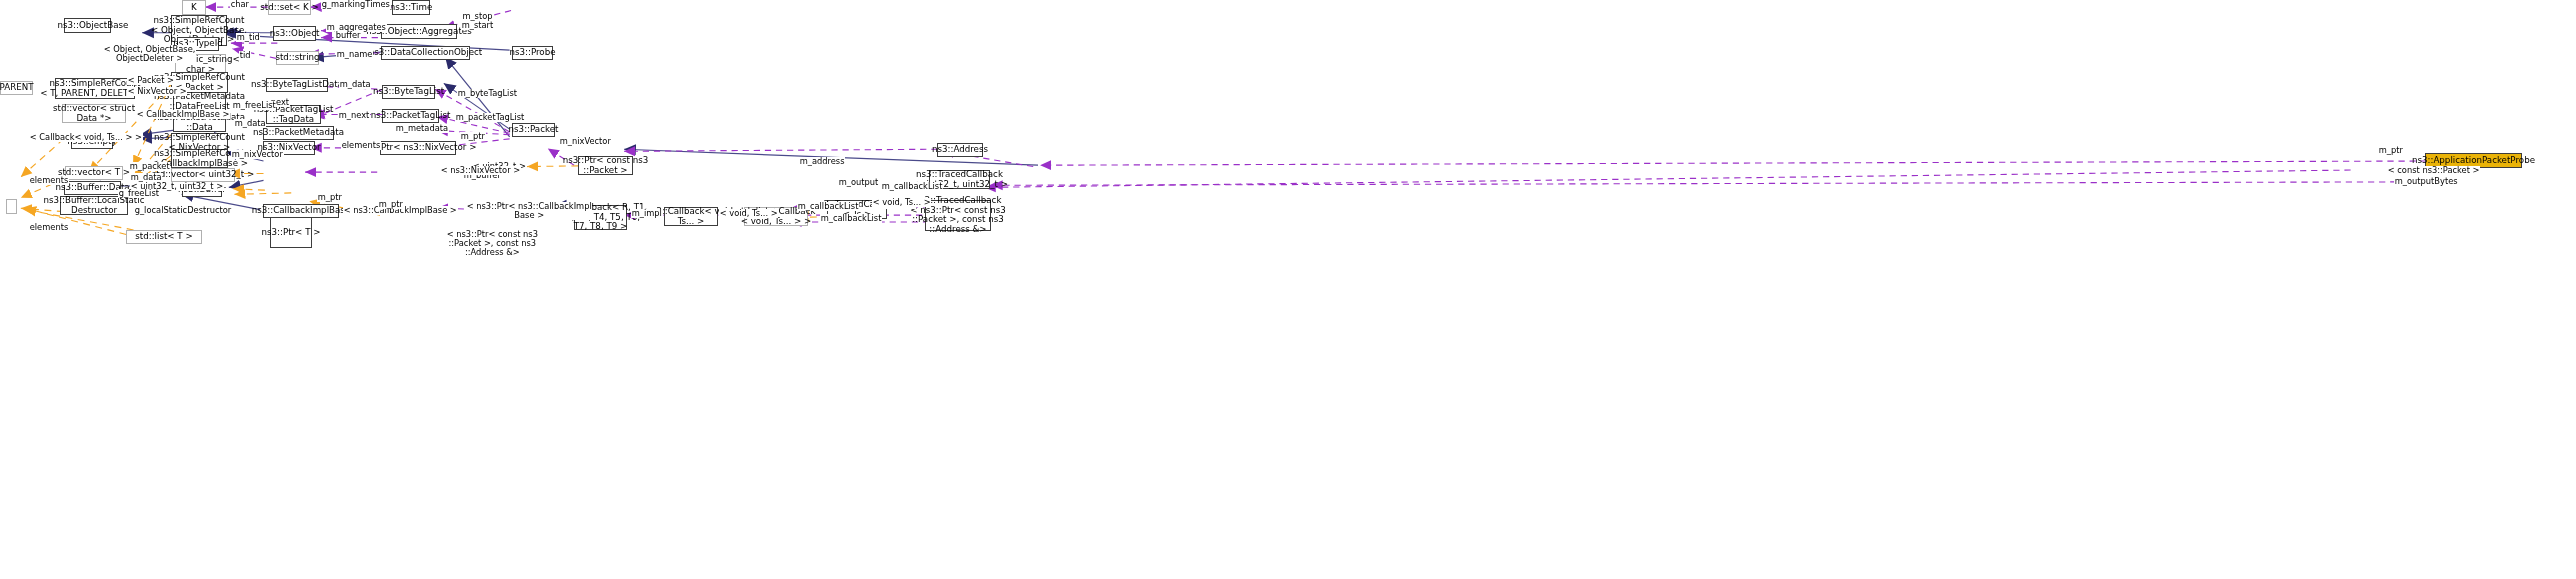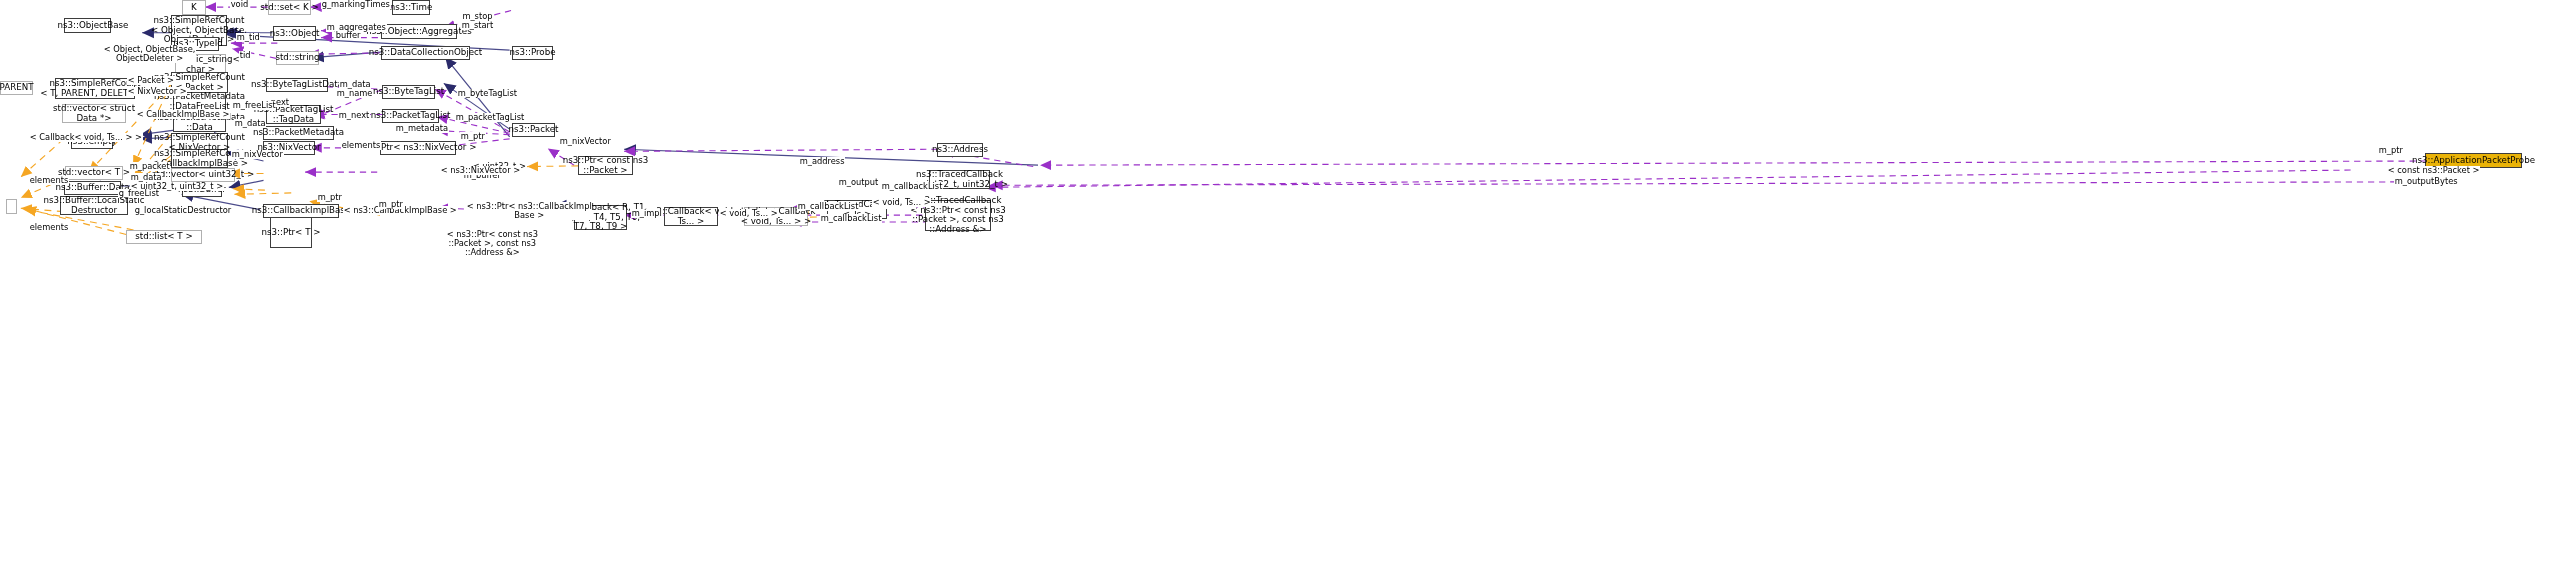--- a/index.html
+++ b/index.html
@@ -175,29 +175,29 @@
 &lt; void, Ts... &gt; &gt;</div>
   <div class="node solid" style="left:827px;top:200px;width:60px;height:19.4px;">ns3::TracedCallback
 &lt; Ts &gt;</div>
   <div class="node solid" style="left:925px;top:200px;width:66px;height:30.5px;">ns3::TracedCallback
 &lt; ns3::Ptr&lt; const ns3
 ::Packet &gt;, const ns3
 ::Address &amp;&gt;</div>
   <div class="node light" style="left:126px;top:230px;width:76px;height:14px;">std::list&lt; T &gt;</div>
   <div class="node light" style="left:5.5px;top:199px;width:11px;height:15.3px;"></div>
 
-  <div class="elabel" style="left:230px;top:0px;">void</div>
+  <div class="elabel" style="left:230px;top:0px;">char</div>
   <div class="elabel" style="left:321px;top:0px;">g_markingTimes</div>
   <div class="elabel" style="left:461px;top:11.8px;">m_stop
 m_start</div>
   <div class="elabel" style="left:326px;top:23px;">m_aggregates</div>
   <div class="elabel" style="left:335px;top:30.5px;">buffer</div>
   <div class="elabel" style="left:236px;top:33px;">m_tid</div>
   <div class="elabel" style="left:239px;top:51px;">tid</div>
-  <div class="elabel" style="left:336px;top:50px;margin-top:39px;">m_name</div>
+  <div class="elabel" style="left:336px;top:50px;">m_name</div>
   <div class="elabel" style="left:103px;top:45px;">&lt; Object, ObjectBase,
 ObjectDeleter &gt;</div>
   <div class="elabel" style="left:127px;top:76px;">&lt; Packet &gt;</div>
   <div class="elabel" style="left:127px;top:87px;">&lt; NixVector &gt;</div>
   <div class="elabel" style="left:136px;top:110px;">&lt; CallbackImplBase &gt;</div>
   <div class="elabel" style="left:339px;top:80px;">m_data</div>
   <div class="elabel" style="left:270px;top:98px;">next</div>
   <div class="elabel" style="left:232px;top:101px;">m_freeList</div>
   <div class="elabel" style="left:338px;top:111px;">m_next</div>
   <div class="elabel" style="left:234px;top:119px;">m_data</div>

